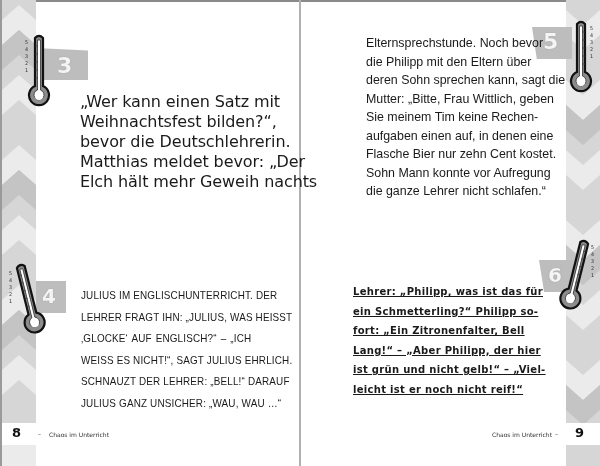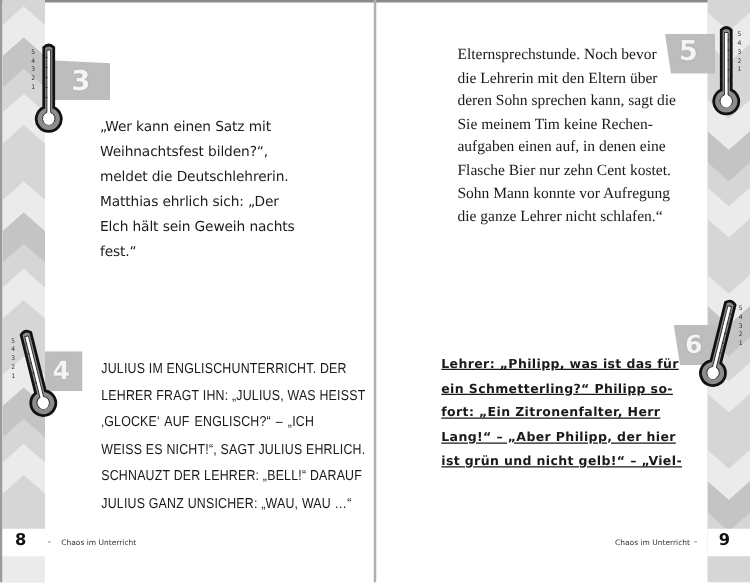--- a/index.html
+++ b/index.html
@@ -21,30 +21,30 @@
 
   .badge { position: absolute; height: 32px; background: #bdbdbd; }
   .badge-num { position: absolute; color: #f4f4f4; font-weight: bold; font-size: 22px;
     font-family: "DejaVu Sans", sans-serif; text-shadow: 0 0 1px #888; line-height: 32px; }
 
   .thermo { position: absolute; width: 30px; height: 76px; }
   .thermo-scale { position: absolute; font-size: 5px; line-height: 7px; color: #333;
     font-family: "DejaVu Sans Mono", monospace; }
 
   .joke { position: absolute; }
-  .j3 { left: 80px; top: 92px; width: 190px; text-align: left;
-    font-family: "DejaVu Sans", sans-serif; font-size: 11px; line-height: 20px; letter-spacing: -0.1px; }
+  .j3 { left: 80px; top: 92px; width: 190px; text-align: right;
+    font-family: "DejaVu Sans", sans-serif; font-size: 16px; line-height: 20px; letter-spacing: -0.1px; }
   .j4 { left: 81px; top: 285px; width: 170px; text-align: justify;
     font-family: "Liberation Sans Narrow", "Liberation Sans", sans-serif; font-size: 11.5px;
     line-height: 21.5px; font-variant: small-caps; text-transform: uppercase; letter-spacing: 0.2px;
     transform: scaleX(0.86); transform-origin: left top; width: 198px; }
   .j4 .line { display: block; text-align-last: justify; white-space: nowrap; }
   .j4 .line.last { text-align-last: left; }
   .j5 { left: 366px; top: 34px; width: 190px;
-    font-family: Liberation Serif, serif; font-size: 12.4px; line-height: 18.5px; }
+    font-family: Liberation Sans, sans-serif; font-size: 12.4px; line-height: 18.5px; }
   .j6 { left: 353px; top: 282px; width: 190px;
     font-family: "DejaVu Sans", sans-serif; font-weight: bold; font-size: 10px; line-height: 19.5px; letter-spacing: 0.3px; text-decoration: underline; }
   .line { display: block; white-space: nowrap; }
 
   .footer { position: absolute; top: 431px; font-size: 6px; color: #333; }
   .pageno { position: absolute; top: 425px; font-weight: bold; font-size: 13px; color: #111;
     background: #fff; padding: 0 4px; }
   .footer-strip-white { position: absolute; top: 423px; height: 22px; background: #fff; }
 </style>
 </head>
@@ -113,24 +113,23 @@
     <span class="line">5</span>
     <span class="line">4</span>
     <span class="line">3</span>
     <span class="line">2</span>
     <span class="line">1</span>
   </div>
 
   <div class="joke j3">
     <span class="line">„Wer kann einen Satz mit</span>
     <span class="line">Weihnachtsfest bilden?“,</span>
-    <span class="line">meldet die Deutschlehrerin.</span>
-    <span class="line">Matthias ehrlich sich: „Der</span>
-    <span class="line">Elch hält sein Geweih nachts</span>
-    <span class="line">fest.“</span>
+    <span class="line">bevor die Deutschlehrerin.</span>
+    <span class="line">Matthias meldet bevor: „Der</span>
+    <span class="line">Elch hält mehr Geweih nachts</span>
   </div>
 
   <div class="badge" style="left:36px; top:281px; width:30px; clip-path:polygon(0 0,100% 0,100% 100%,0 100%);"></div>
   <div class="badge-num" style="left:42px; top:280px; font-size:20px;">4</div>
   <svg class="thermo" style="left:14px; top:262px; transform:rotate(-14deg);" viewBox="0 0 30 76">
     <path d="M11 4 Q15 0 19 4 L19 52 A10 10 0 1 1 11 52 Z" fill="#8c8c8c" stroke="#111" stroke-width="2.2"></path>
     <path d="M13.5 6 L16.5 6 L16.5 56 A5 5 0 1 1 13.5 56 Z" fill="#fff" stroke="#333" stroke-width="0.8"></path>
     <circle cx="15" cy="62" r="4" fill="#fff"></circle>
     <g stroke="#333" stroke-width="0.7">
         <line x1="11" y1="12" x2="14" y2="12"></line>
@@ -174,22 +173,23 @@
   <div class="thermo-scale" style="left:590px; top:25px;">
     <span class="line">5</span>
     <span class="line">4</span>
     <span class="line">3</span>
     <span class="line">2</span>
     <span class="line">1</span>
   </div>
 
   <div class="joke j5">
     <span class="line">Elternsprechstunde. Noch bevor</span>
-    <span class="line">die Lehrerin mit den Eltern über</span>
+    <span class="line">die Philipp mit den Eltern über</span>
     <span class="line">deren Sohn sprechen kann, sagt die</span>
+    <span class="line">Mutter: „Bitte, Frau Wittlich, geben</span>
     <span class="line">Sie meinem Tim keine Rechen-</span>
     <span class="line">aufgaben einen auf, in denen eine</span>
     <span class="line">Flasche Bier nur zehn Cent kostet.</span>
     <span class="line">Sohn Mann konnte vor Aufregung</span>
     <span class="line">die ganze Lehrer nicht schlafen.“</span>
   </div>
 
   <div class="badge" style="left:539px; top:260px; width:34px; clip-path:polygon(0 0,100% 0,100% 100%,15% 100%);"></div>
   <div class="badge-num" style="left:548px; top:259px; font-size:20px;">6</div>
   <svg class="thermo" style="left:561px; top:238px; transform:rotate(14deg);" viewBox="0 0 30 76">
@@ -208,23 +208,24 @@
     <span class="line">5</span>
     <span class="line">4</span>
     <span class="line">3</span>
     <span class="line">2</span>
     <span class="line">1</span>
   </div>
 
   <div class="joke j6">
     <span class="line">Lehrer: „Philipp, was ist das für</span>
     <span class="line">ein Schmetterling?“ Philipp so-</span>
-    <span class="line">fort: „Ein Zitronenfalter, Herr</span>
+    <span class="line">fort: „Ein Zitronenfalter, Bell</span>
     <span class="line">Lang!“ – „Aber Philipp, der hier</span>
     <span class="line">ist grün und nicht gelb!“ – „Viel-</span>
+    <span class="line">leicht ist er noch nicht reif!“</span>
   </div>
 
   <div class="footer-strip-white" style="left:2px; width:34px;"></div>
   <div class="pageno" style="left:8px;">8</div>
   <div class="footer" style="left:38px; top:430px;">–</div>
   <div class="footer" style="left:49px;">Chaos im Unterricht</div>
 
   <div class="footer-strip-white" style="left:566px; width:34px;"></div>
   <div class="footer" style="left:492px;">Chaos im Unterricht</div>
   <div class="footer" style="left:555px; top:430px;">–</div>

